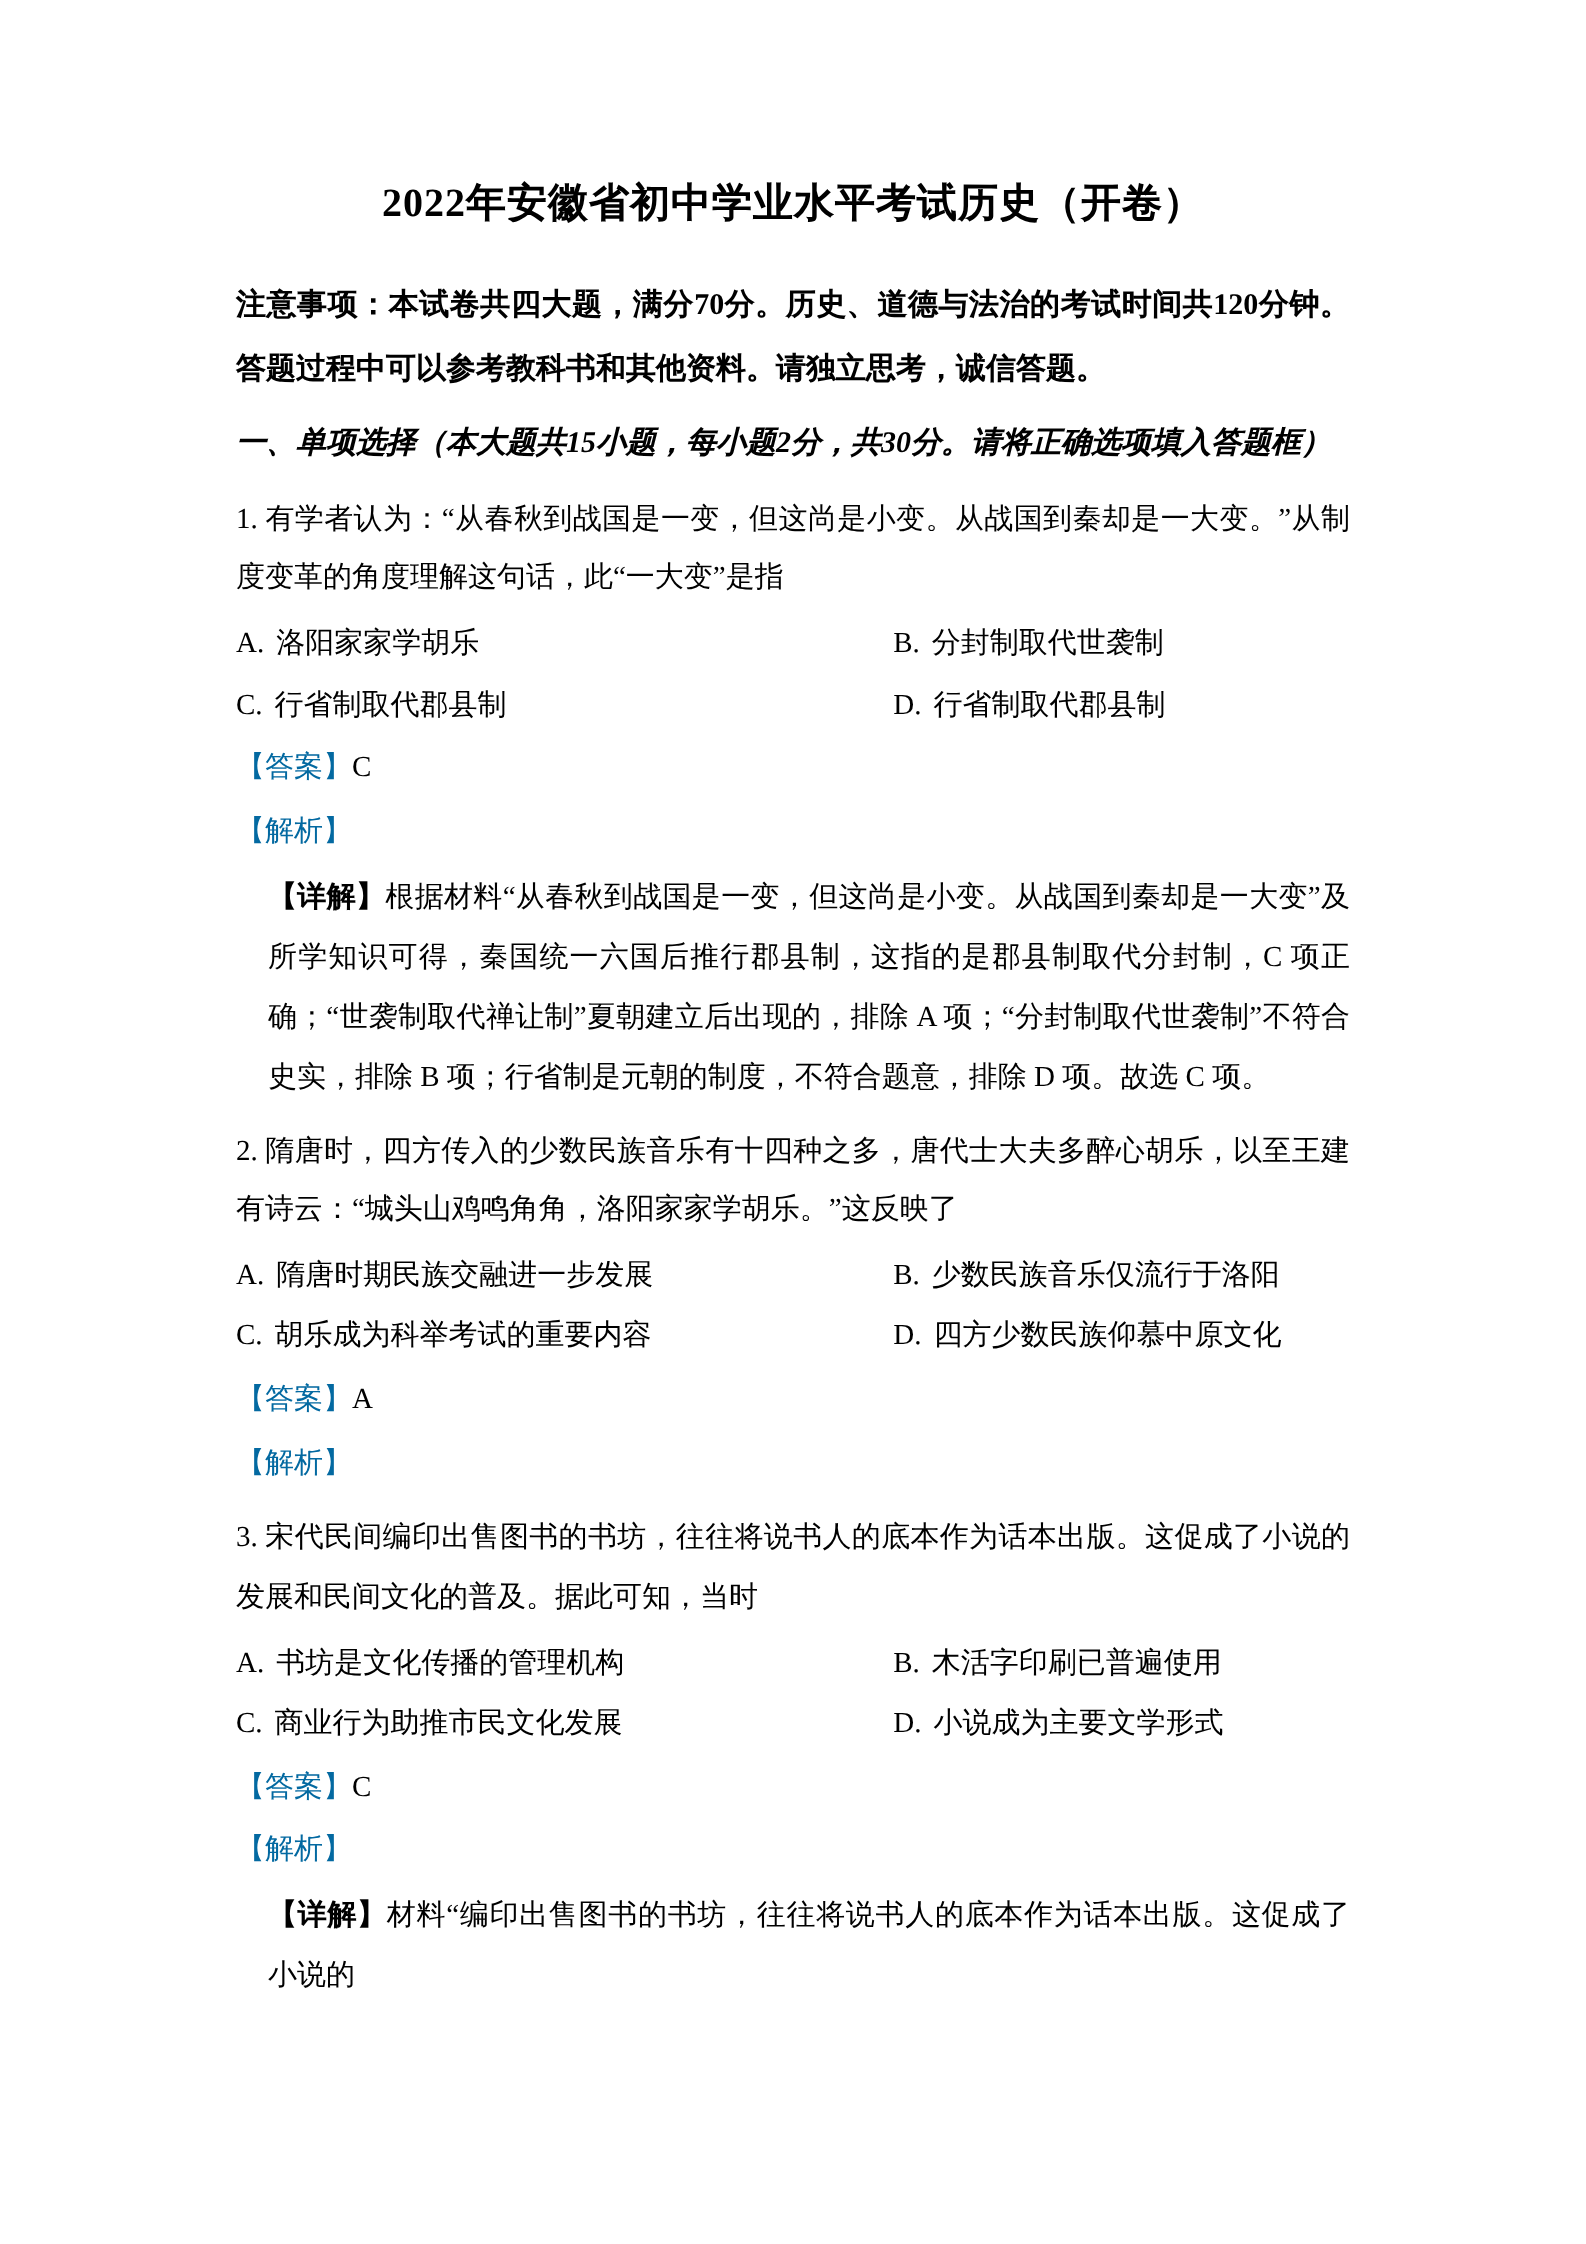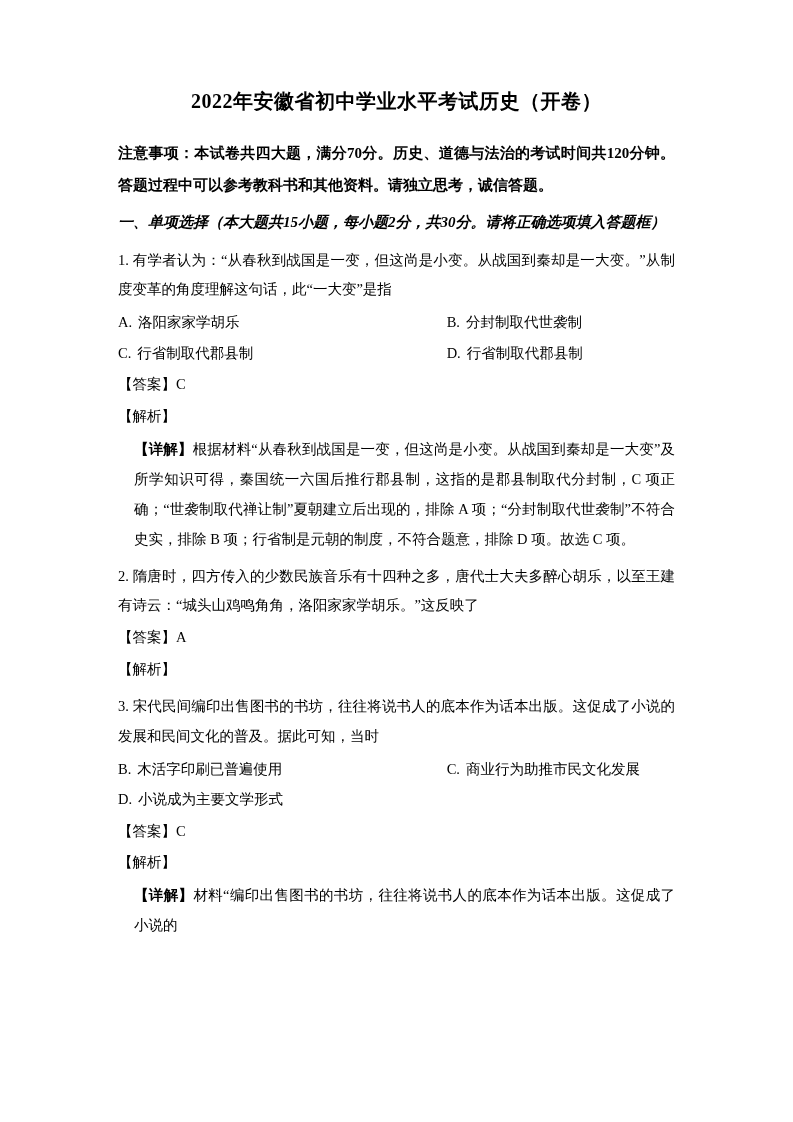--- a/index.html
+++ b/index.html
@@ -60,21 +60,21 @@
   }
   .opt-key {
     margin-right: 6px;
   }
   .answer-line, .analysis-line {
     font-size: 14.5px;
     line-height: 2.05;
     margin: 0 0 2px 0;
   }
   .blue-label {
-    color: #000000;
+    color: #0369a1;
   }
   .answer-value {
     color: #000000;
   }
   .detail {
     font-size: 14.5px;
     line-height: 2.07;
     text-align: justify;
     margin: 0 0 2px 16px;
   }
@@ -98,27 +98,34 @@
           <div class="opt"><span class="opt-key">C.</span><span>行省制取代郡县制</span></div>
           <div class="opt"><span class="opt-key">D.</span><span>行省制取代郡县制</span></div>
         </div>
     <p class="answer-line"><span class="blue-label">【答案】</span><span class="answer-value">C</span></p>
     <p class="analysis-line"><span class="blue-label">【解析】</span></p>
     <p class="detail"><span class="detail-label">【详解】</span><span class="detail-text">根据材料“从春秋到战国是一变，但这尚是小变。从战国到秦却是一大变”及所学知识可得，秦国统一六国后推行郡县制，这指的是郡县制取代分封制，C 项正确；“世袭制取代禅让制”夏朝建立后出现的，排除 A 项；“分封制取代世袭制”不符合史实，排除 B 项；行省制是元朝的制度，不符合题意，排除 D 项。故选 C 项。</span></p>
   </div>
 
   <div class="question">
     <p class="stem">2. 隋唐时，四方传入的少数民族音乐有十四种之多，唐代士大夫多醉心胡乐，以至王建有诗云：“城头山鸡鸣角角，洛阳家家学胡乐。”这反映了</p>
+    <div class="options">
+          <div class="opt"><span class="opt-key">A.</span><span>隋唐时期民族交融进一步发展</span></div>
+          <div class="opt"><span class="opt-key">B.</span><span>少数民族音乐仅流行于洛阳</span></div>
+          <div class="opt"><span class="opt-key">C.</span><span>胡乐成为科举考试的重要内容</span></div>
+          <div class="opt"><span class="opt-key">D.</span><span>四方少数民族仰慕中原文化</span></div>
+        </div>
     <p class="answer-line"><span class="blue-label">【答案】</span><span class="answer-value">A</span></p>
     <p class="analysis-line"><span class="blue-label">【解析】</span></p>
   </div>
 
   <div class="question">
     <p class="stem">3. 宋代民间编印出售图书的书坊，往往将说书人的底本作为话本出版。这促成了小说的发展和民间文化的普及。据此可知，当时</p>
     <div class="options">
+          <div class="opt"><span class="opt-key">A.</span><span>书坊是文化传播的管理机构</span></div>
           <div class="opt"><span class="opt-key">B.</span><span>木活字印刷已普遍使用</span></div>
           <div class="opt"><span class="opt-key">C.</span><span>商业行为助推市民文化发展</span></div>
           <div class="opt"><span class="opt-key">D.</span><span>小说成为主要文学形式</span></div>
         </div>
     <p class="answer-line"><span class="blue-label">【答案】</span><span class="answer-value">C</span></p>
     <p class="analysis-line"><span class="blue-label">【解析】</span></p>
     <p class="detail"><span class="detail-label">【详解】</span><span class="detail-text">材料“编印出售图书的书坊，往往将说书人的底本作为话本出版。这促成了小说的</span></p>
   </div>
 </div>
 </div>

